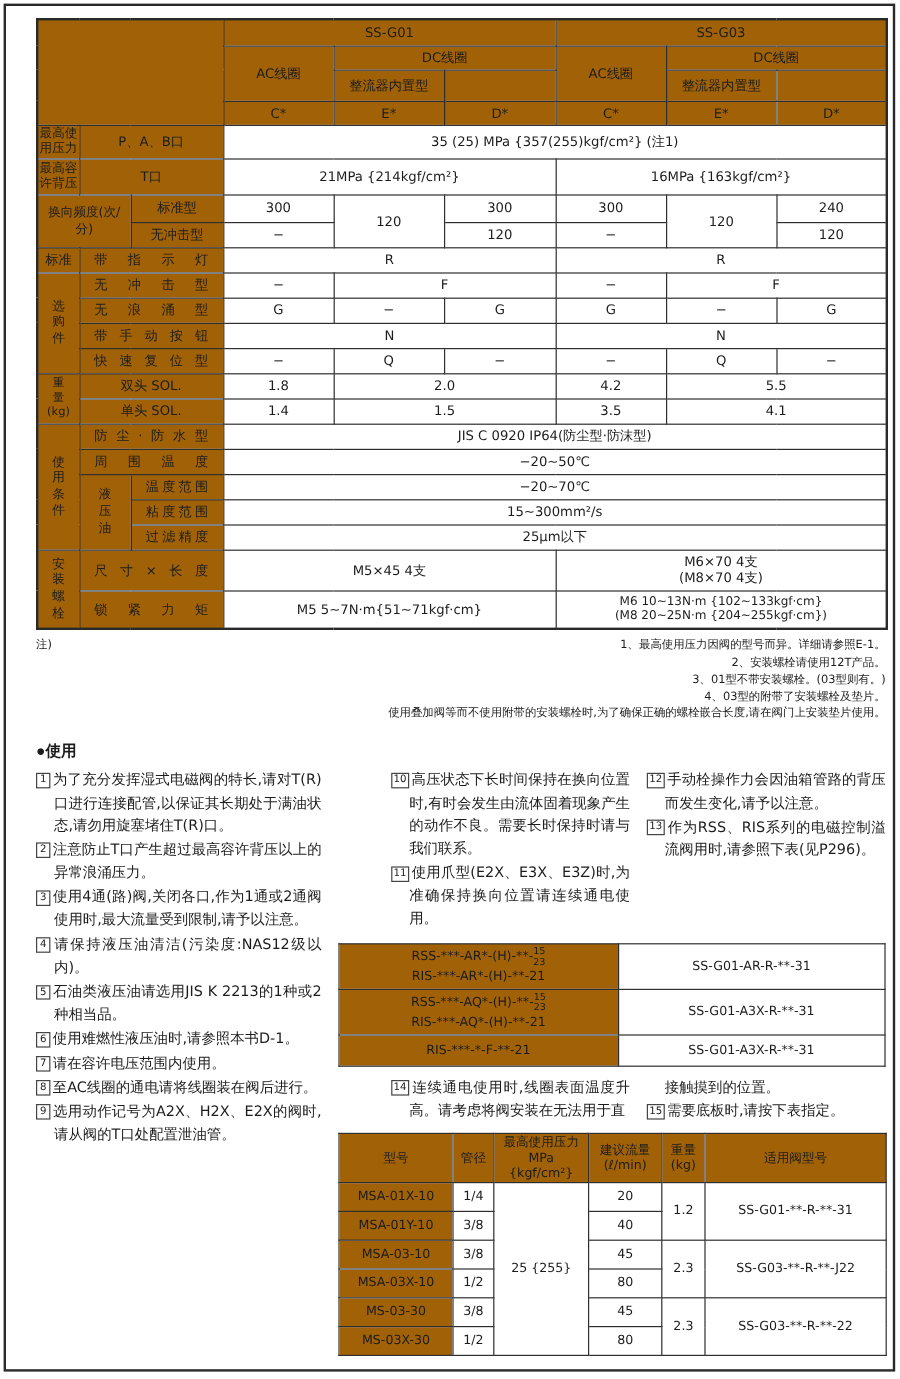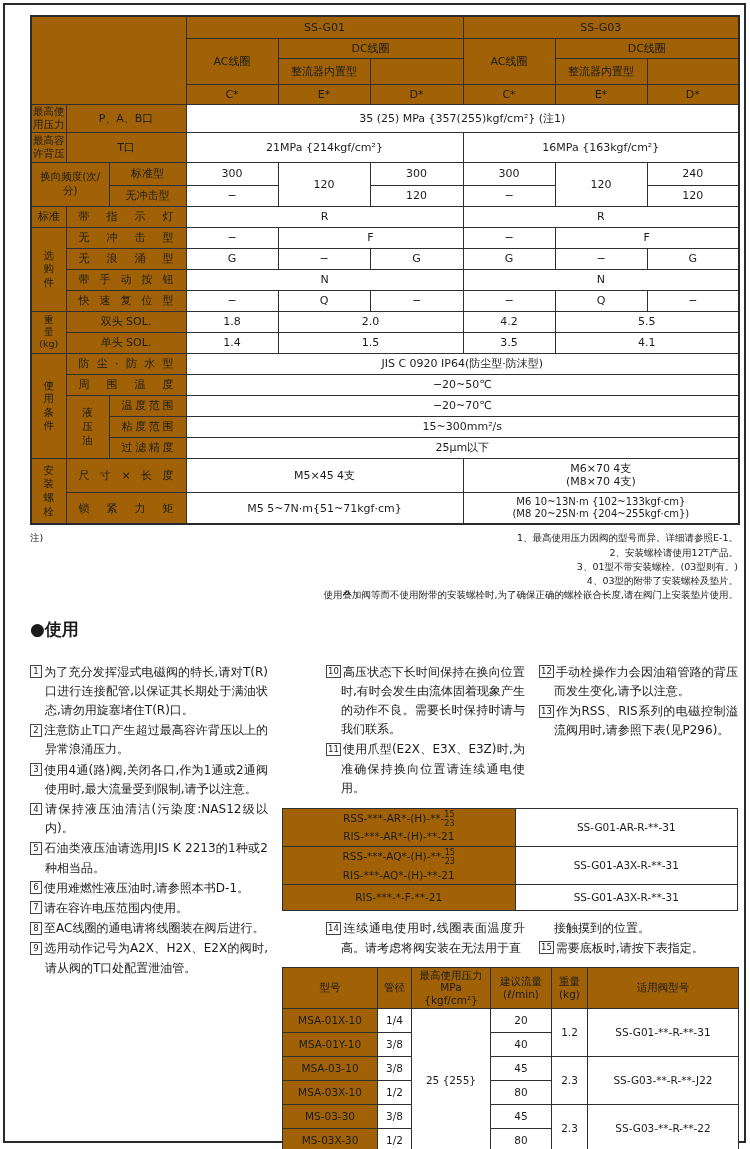--- a/index.html
+++ b/index.html
@@ -24,21 +24,21 @@
   .small2{font-size:10.5px;}
 
   
   .notes{margin-top:6px;font-size:9.5px;line-height:1.5;display:flex;}
   .notes .pfx{flex:0 0 22px;}
   .notes .body{flex:1;text-align:right;}
   .notes .extra{padding-left:14px;}
 
   
   .usage{margin-top:13px;font-size:12px;line-height:1.6;}
-  .utitle{font-weight:bold;font-size:17px;margin-bottom:20px;}
+  .utitle{font-weight:bold;font-size:13px;margin-bottom:4px;font-family:Liberation Serif, serif;}
   .ucols{display:flex;gap:14px;}
   .ucol1{flex:0 0 238px;}
   .uright{flex:1;min-width:0;}
   .urow{display:flex;gap:14px;margin-left:44px;}
   .urow>div{flex:1;min-width:0;}
   .uitem{text-indent:-15px;padding-left:15px;margin-bottom:1px;text-align:justify;}
   .nbx{display:inline-block;border:1px solid #444;font-size:8.5px;line-height:1.05;
        padding:1px 1px;margin-right:2px;text-indent:0;vertical-align:1.5px;min-width:8px;text-align:center;}
   .cont{padding-left:15px;}
 

